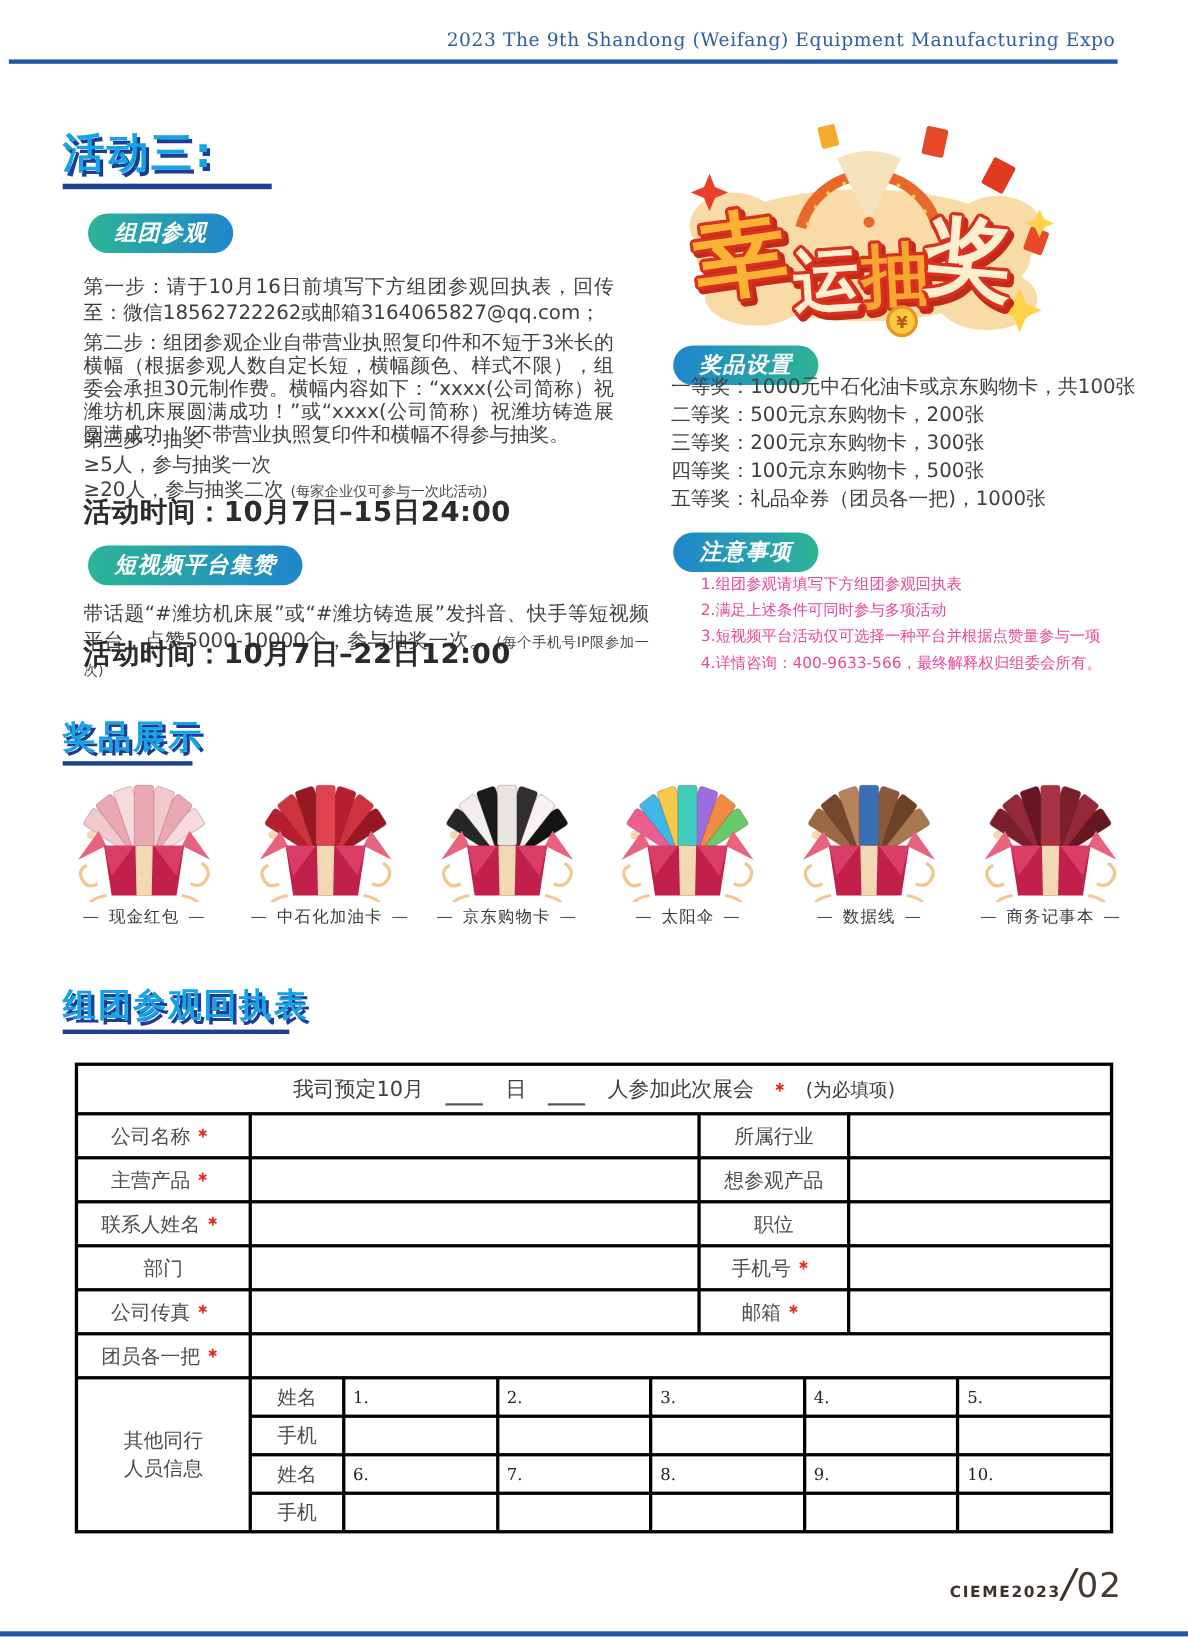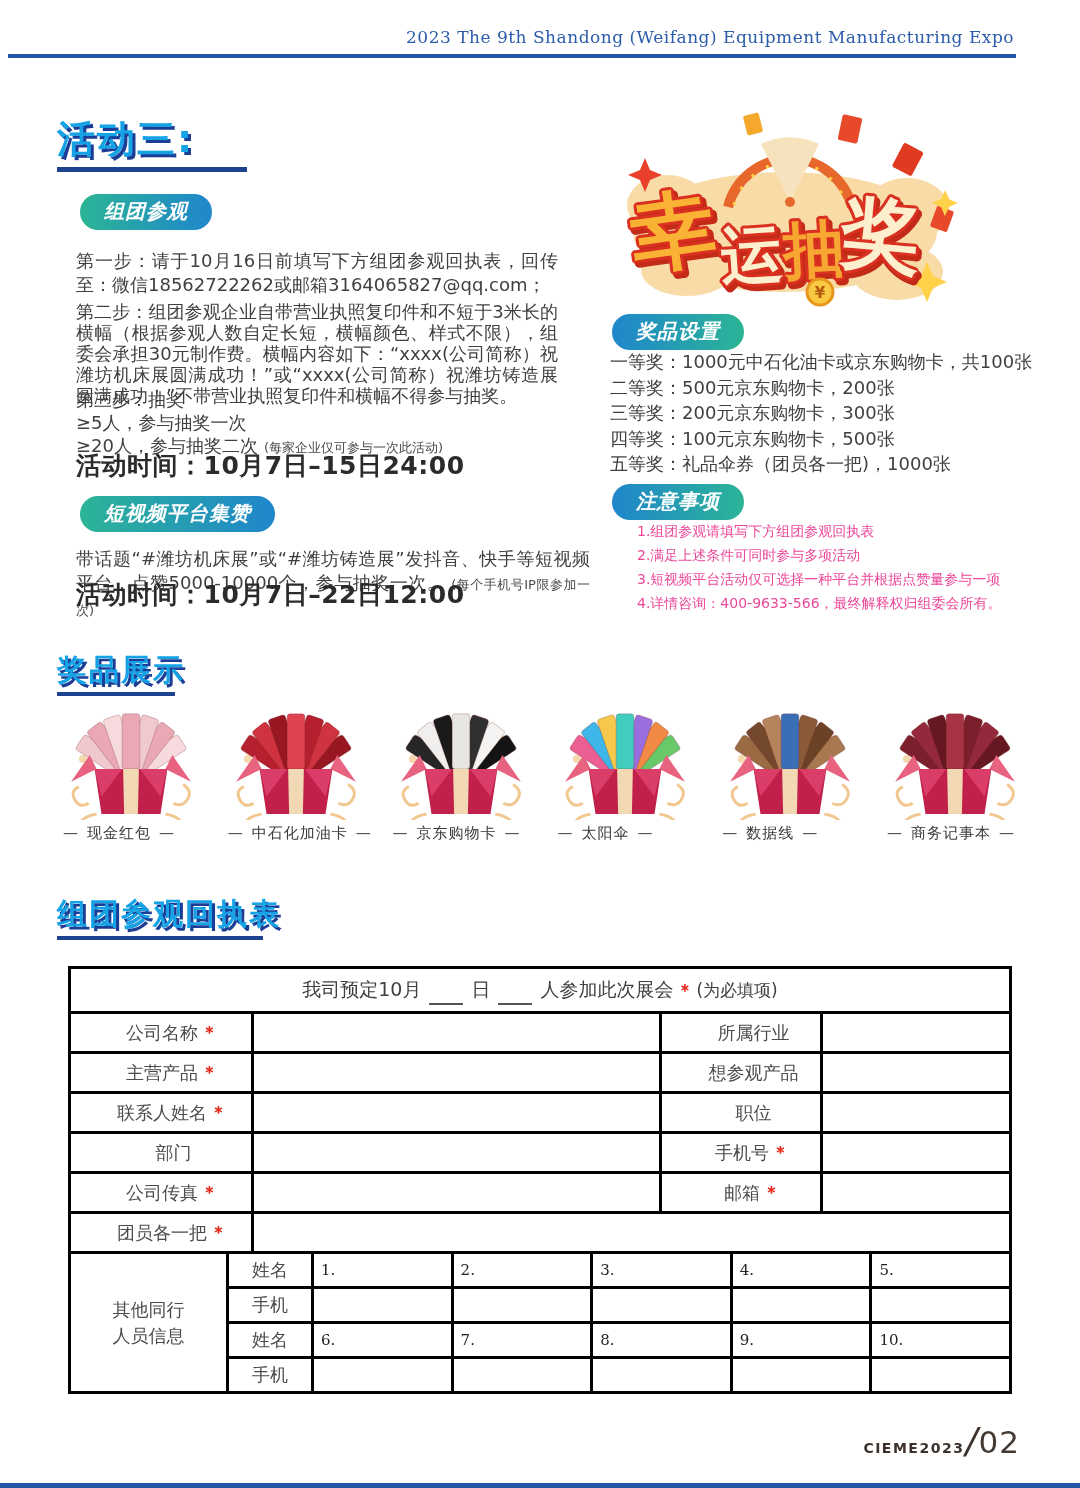--- a/index.html
+++ b/index.html
@@ -38,48 +38,48 @@
   .p-step1{top:231px;}
   .p-step2{top:283px;line-height:21px;}
   .p-step3{top:388px;line-height:23px;}
   .small-note{font-size:13px;color:#4a4a4a;margin-left:6px;}
   .time-line{position:absolute;left:76px;font-size:25px;font-weight:600;color:#2b2b2b;letter-spacing:.5px;white-space:nowrap;}
   .tl1{top:449px;}
   .tl2{top:578px;}
   .p-video{top:529px;width:514px;line-height:24px;}
 
   
-  .award-list{position:absolute;left:610px;top:349px;}
+  .award-list{position:absolute;left:610px;top:339px;}
   .award-line{font-size:18px;line-height:25.5px;color:#3f3f3f;white-space:nowrap;}
   .note-list{position:absolute;left:610px;top:519px;}
   .note-line{font-size:14px;line-height:24px;color:#ec4899;white-space:nowrap;margin-left:27px;}
 
   
   .lucky{position:absolute;left:615px;top:110px;width:345px;height:200px;}
 
   
   .prize-row{position:absolute;left:55px;top:704px;width:976px;display:flex;justify-content:space-between;}
-  .prize-item{width:152px;}
+  .prize-item{width:152px;text-align:center;}
   .prize-item svg{width:138px;height:116px;display:block;margin:0 auto;}
   .prize-label{margin-top:4px;font-size:15px;color:#3a3a3a;letter-spacing:1px;white-space:nowrap;}
   .prize-label .dash{color:#555;margin:0 8px;}
 
   
   .form-table{position:absolute;left:68px;top:966px;width:944px;box-sizing:border-box;
     background:#000;padding:3px;display:flex;flex-direction:column;gap:3px;}
   .ft-head{height:42px;background:#fff;display:flex;align-items:center;justify-content:center;
-    font-size:19px;color:#3f3f3f;}
+    font-size:19px;color:#3f3f3f;gap:12px;}
   .ft-head .blank{display:inline-block;width:34px;height:19px;border-bottom:2px solid #555;
     margin:0 8px;transform:translateY(4px);}
   .ft-head .hnote{font-size:17px;}
   .star{color:#e8281a;font-weight:700;margin:0 3px;font-size:17px;}
   .ft-row{display:flex;gap:3px;height:37px;}
   .ft-cell{background:#fff;}
   .ft-label{flex:0 0 155px;display:flex;align-items:center;justify-content:center;
-    font-size:18px;color:#4c4c4c;white-space:nowrap;padding-left:25px;}
+    font-size:18px;color:#4c4c4c;white-space:nowrap;}
   .ft-lab2{flex:0 0 133px;}
   .v1{flex:0 0 405px;}
   .v2{flex:1;}
   .vwide{flex:1;}
   .ft-comp{display:flex;gap:3px;height:137px;}
   .ft-comp-left{flex:0 0 155px;background:#fff;display:flex;flex-direction:column;
     align-items:center;justify-content:center;font-size:18px;color:#4c4c4c;line-height:26px;}
   .ft-comp-right{flex:1;display:flex;flex-direction:column;gap:3px;}
   .ft-sub{display:flex;gap:3px;flex:1;}
   .ft-sub-label{flex:0 0 82px;background:#fff;display:flex;align-items:center;justify-content:center;

